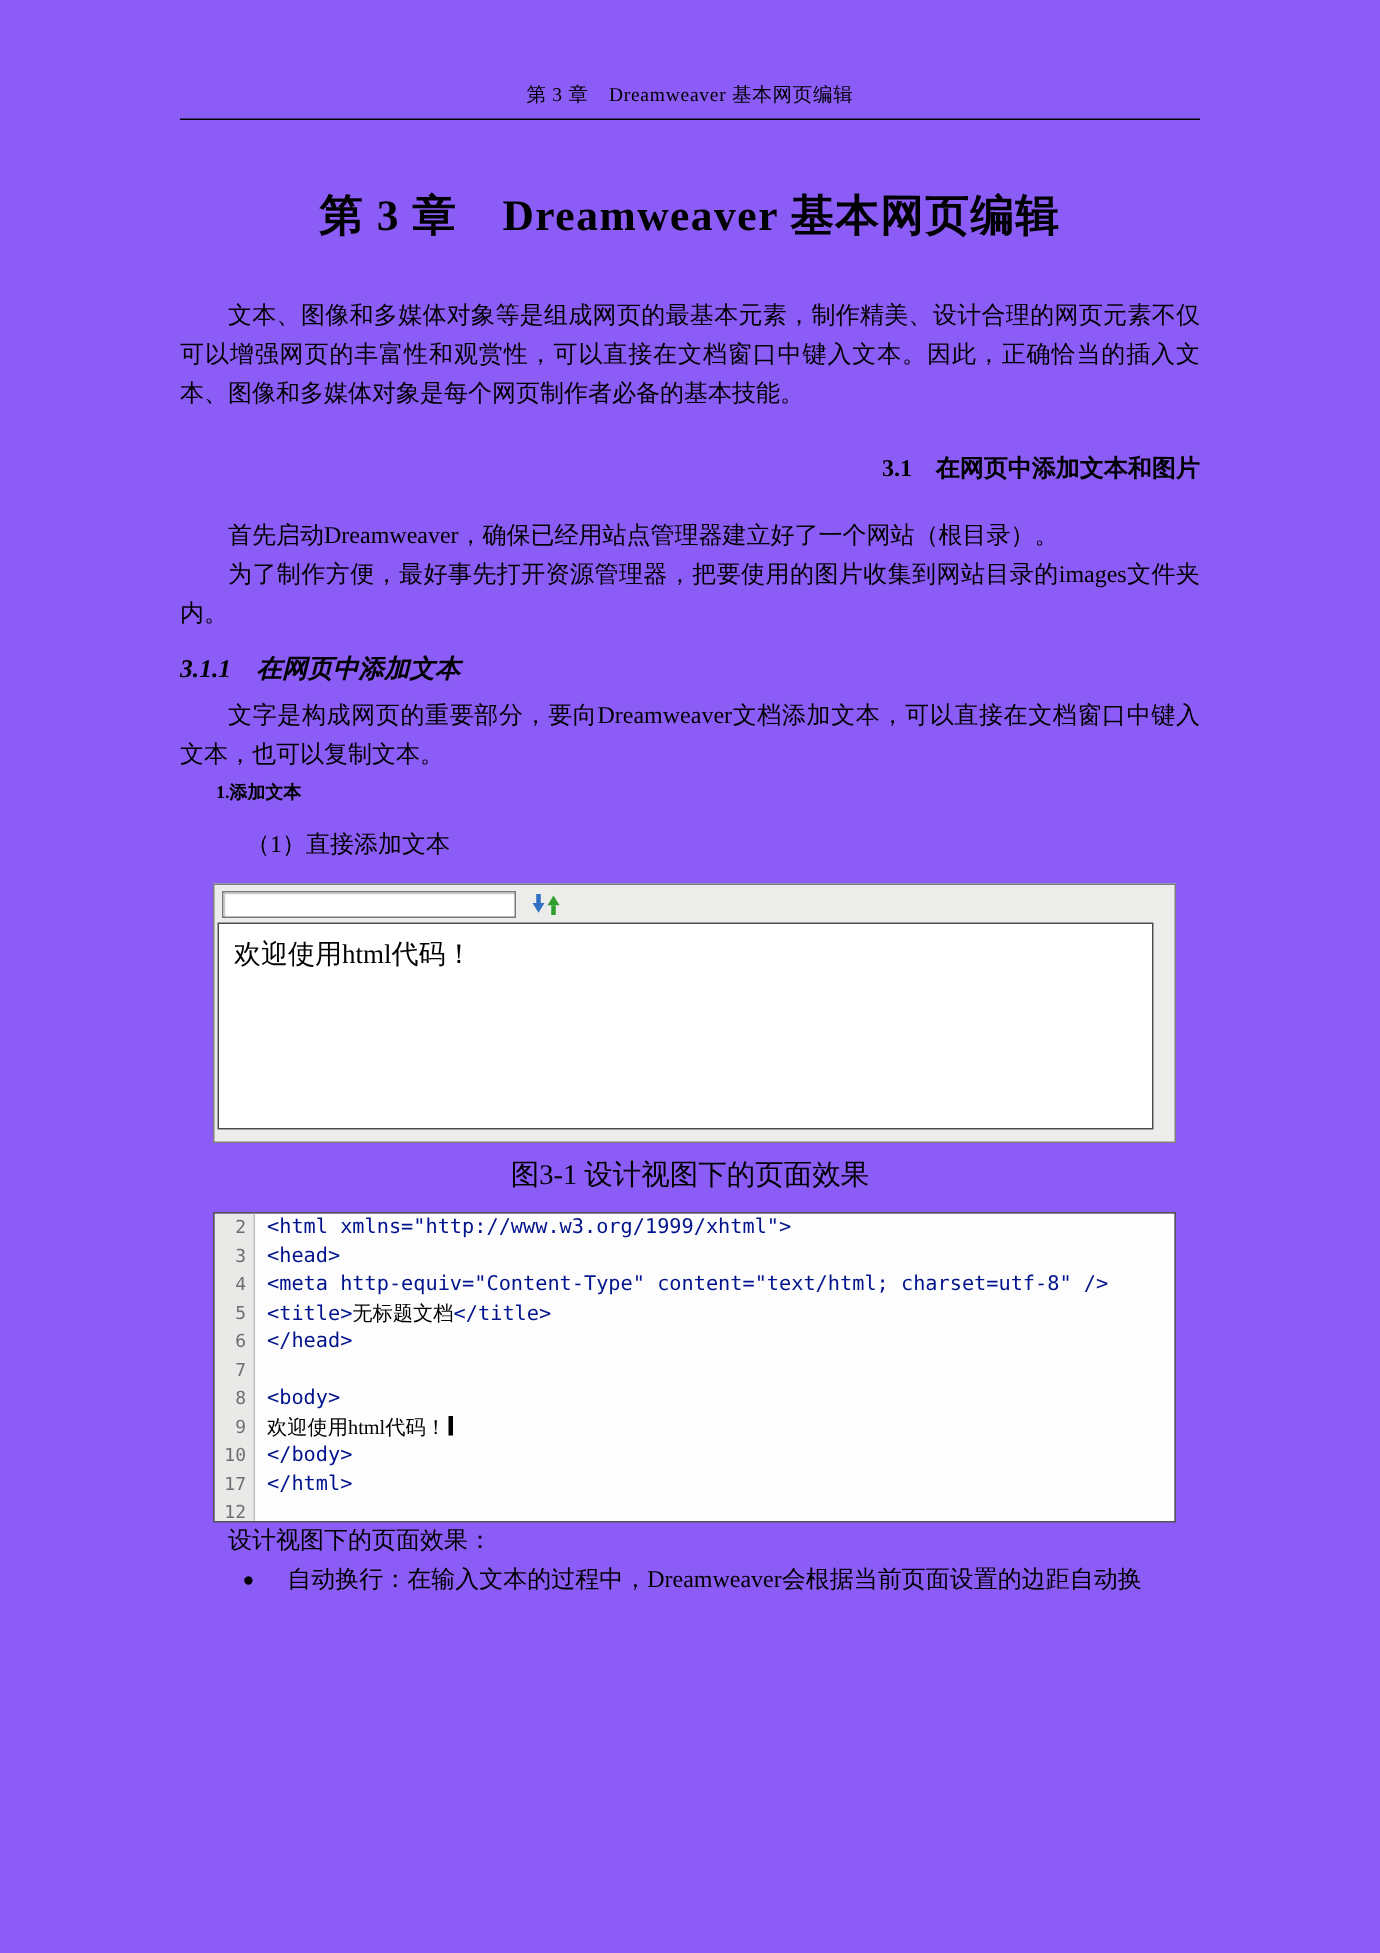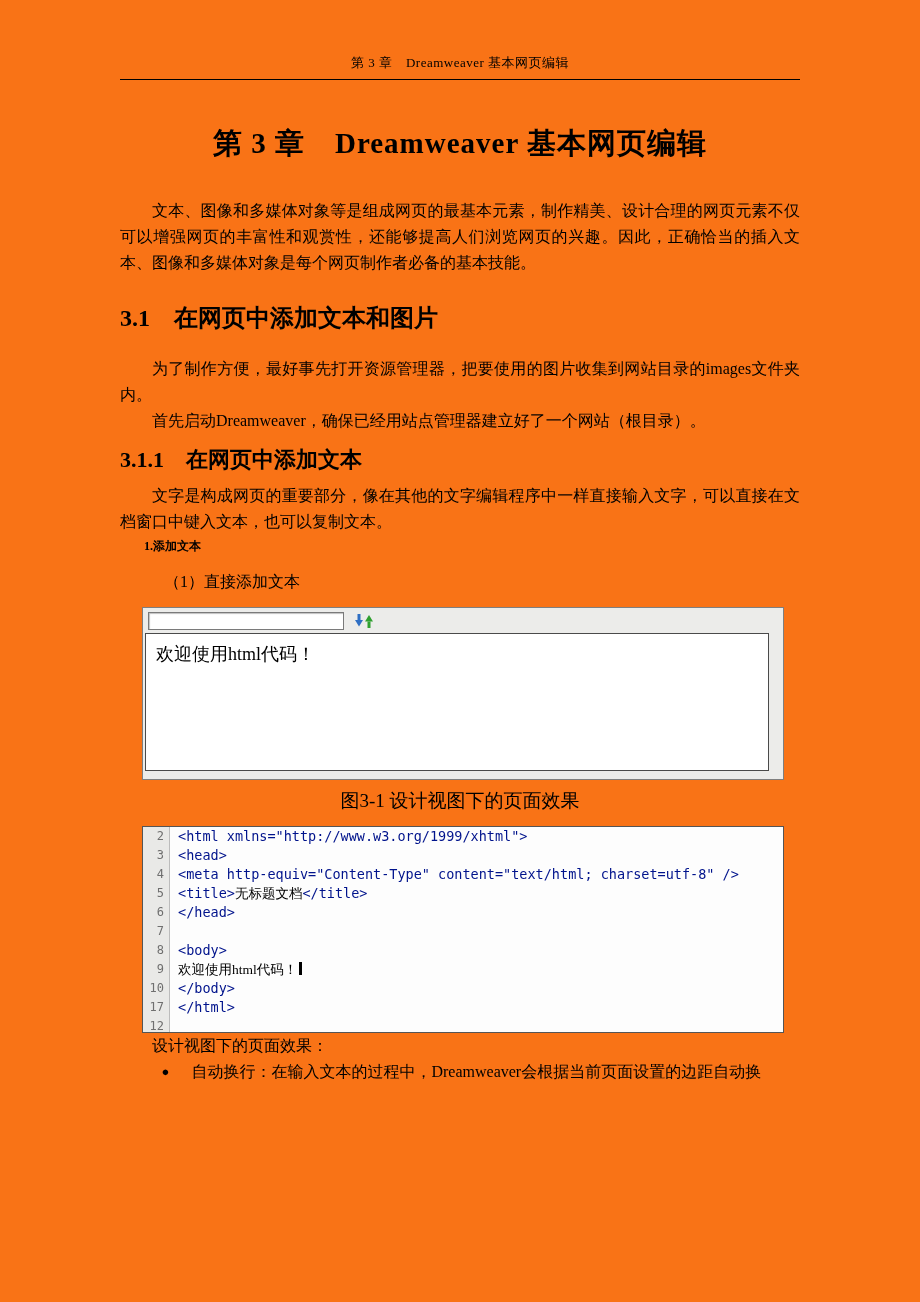--- a/index.html
+++ b/index.html
@@ -1,38 +1,38 @@
 <!DOCTYPE html>
 <html><head>
 <meta charset="utf-8">
 <style>
   html,body { margin:0; padding:0; background:#ffffff; }
   .page {
     position:relative;
     width:920px; height:1302px;
     margin:0 auto;
-    background:#f97316;
+    background:#8b5cf6;
     box-sizing:border-box;
     padding:54px 120px 0 120px;
     font-family:"Liberation Serif", serif;
     color:#000000;
     overflow:hidden;
   }
   .running-header { text-align:center; font-size:13px; margin-bottom:7px; letter-spacing:0.5px; }
   .header-rule { border:0; border-top:1px solid #000; height:0; margin:0 0 44px 0; }
   .chapter-title {
     text-align:center; font-size:29px; font-weight:bold;
     margin:0 0 34px 0; letter-spacing:1px;
   }
   .body-para {
     font-size:16px; line-height:1.62; text-indent:2em;
     margin:0; text-align:justify;
   }
-  .section-heading { text-align:left; font-size:24px; font-weight:bold; margin:26px 0 22px 0; }
-  .subsection-heading { font-size:22px; font-weight:bold; margin:12px 0 8px 0; }
+  .section-heading { text-align:right; font-size:16px; font-weight:bold; margin:26px 0 22px 0; }
+  .subsection-heading { font-size:17px; font-weight:bold; margin:12px 0 8px 0;font-style:italic; }
   .list-heading { font-size:12px; font-weight:bold; text-indent:2em; margin:2px 0 0 0; line-height:1.62; }
   .list-item { font-size:16px; text-indent:2em; margin:12px; line-height:1.62; }
 
   .figure { margin:12px 0 0 0; }
   .fig-caption { text-align:center; font-size:19px; margin:8px 0 10px 0; }
 
   
   .design-frame {
     width:642px; margin-left:22px; box-sizing:border-box;
     border:1px solid #7f7f7f; background:#ececea;
@@ -81,30 +81,30 @@
 </head>
 <body>
 
 <div class="page">
 
   <div class="running-header">第 3 章　Dreamweaver 基本网页编辑</div>
   <hr class="header-rule">
 
   <h1 class="chapter-title">第 3 章　Dreamweaver 基本网页编辑</h1>
 
-  <p class="body-para">文本、图像和多媒体对象等是组成网页的最基本元素，制作精美、设计合理的网页元素不仅可以增强网页的丰富性和观赏性，还能够提高人们浏览网页的兴趣。因此，正确恰当的插入文本、图像和多媒体对象是每个网页制作者必备的基本技能。</p>
+  <p class="body-para">文本、图像和多媒体对象等是组成网页的最基本元素，制作精美、设计合理的网页元素不仅可以增强网页的丰富性和观赏性，可以直接在文档窗口中键入文本。因此，正确恰当的插入文本、图像和多媒体对象是每个网页制作者必备的基本技能。</p>
 
   <h2 class="section-heading">3.1　在网页中添加文本和图片</h2>
 
+  <p class="body-para">首先启动Dreamweaver，确保已经用站点管理器建立好了一个网站（根目录）。</p>
   <p class="body-para">为了制作方便，最好事先打开资源管理器，把要使用的图片收集到网站目录的images文件夹内。</p>
-  <p class="body-para">首先启动Dreamweaver，确保已经用站点管理器建立好了一个网站（根目录）。</p>
 
   <h3 class="subsection-heading">3.1.1　在网页中添加文本</h3>
 
-  <p class="body-para">文字是构成网页的重要部分，像在其他的文字编辑程序中一样直接输入文字，可以直接在文档窗口中键入文本，也可以复制文本。</p>
+  <p class="body-para">文字是构成网页的重要部分，要向Dreamweaver文档添加文本，可以直接在文档窗口中键入文本，也可以复制文本。</p>
   <p class="list-heading">1.添加文本</p>
   <p class="list-item">（1）直接添加文本</p>
 
   <figure class="figure">
     <div class="design-frame">
       <div class="design-toolbar">
         <input class="design-input" value="" style="">
         <span class="sync-icon">
           <svg viewBox="0 0 20 16" width="20" height="16" aria-hidden="true">
             <rect x="3.5" y="1" width="3" height="6.5" fill="#2f6fc4"></rect>

